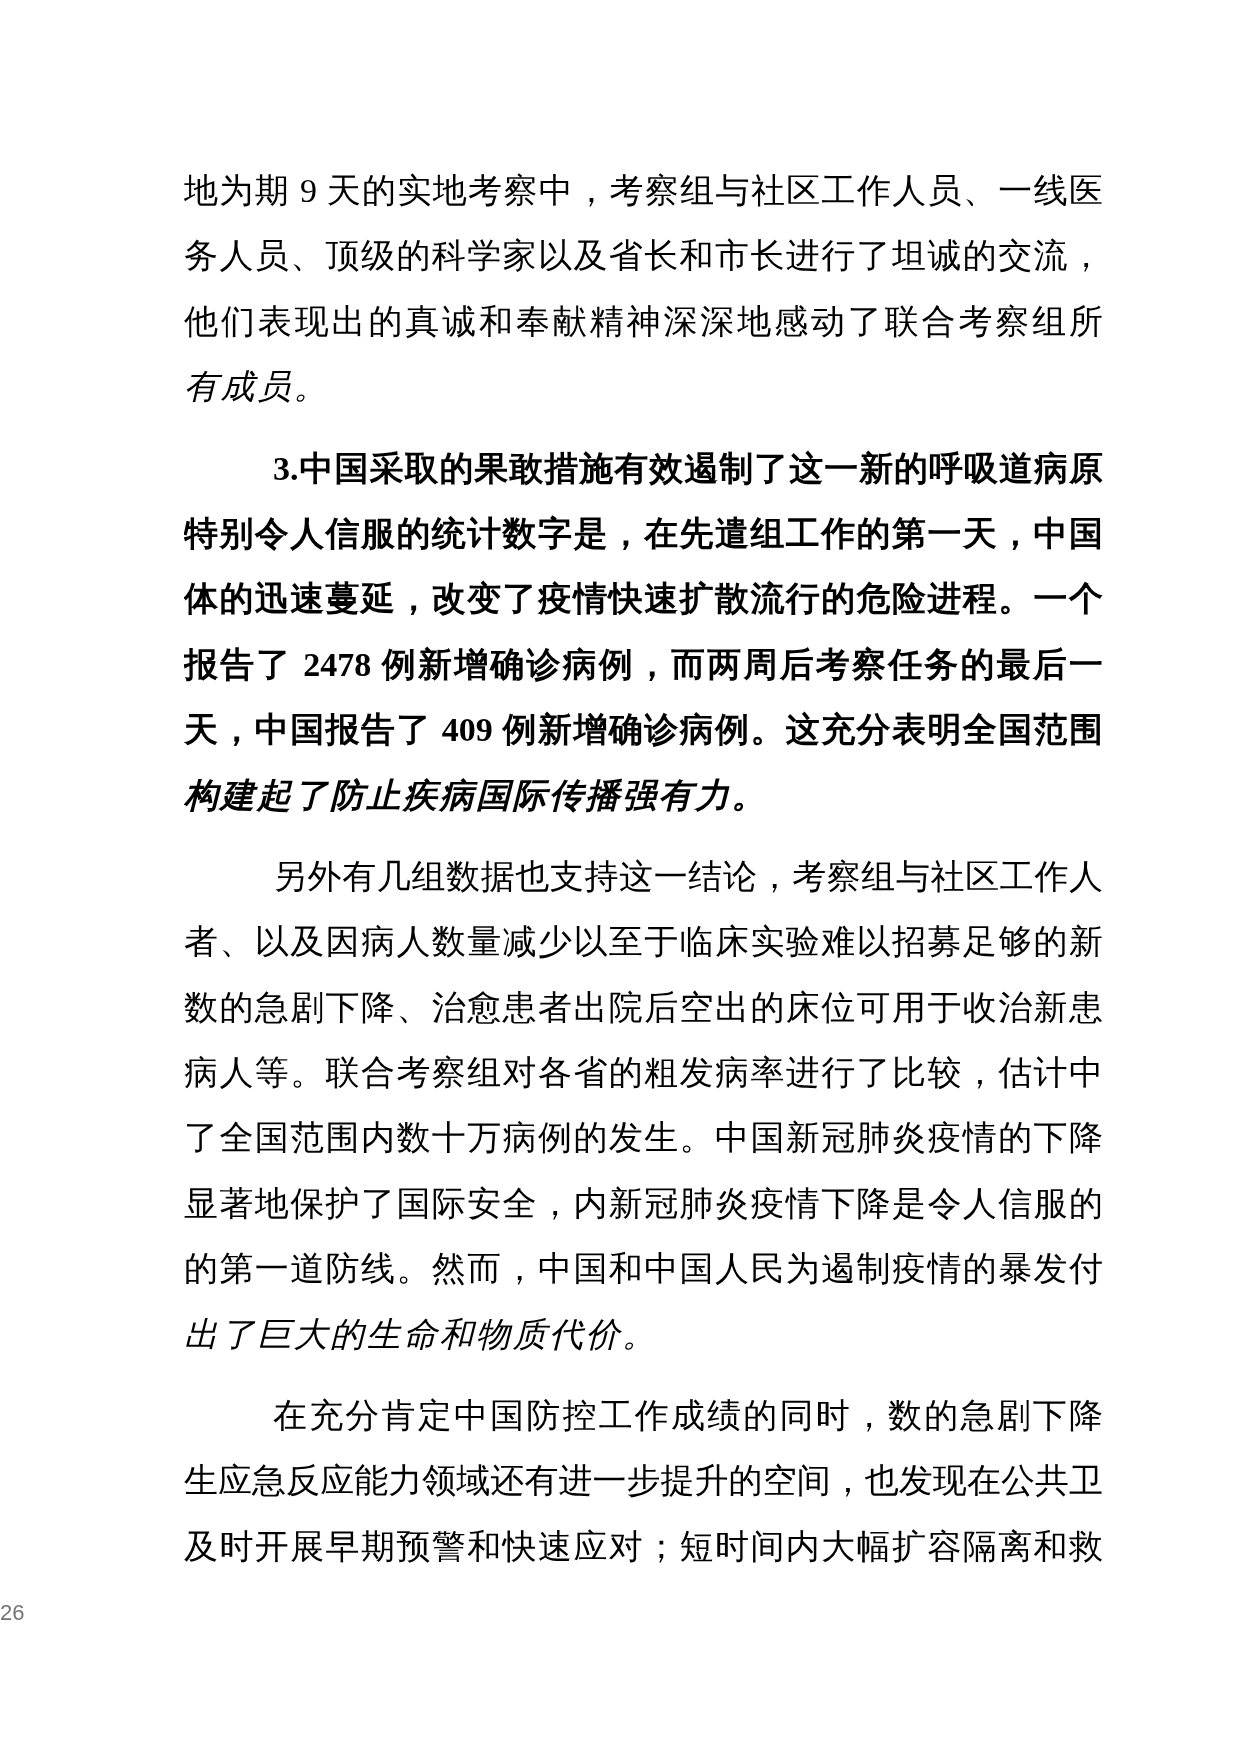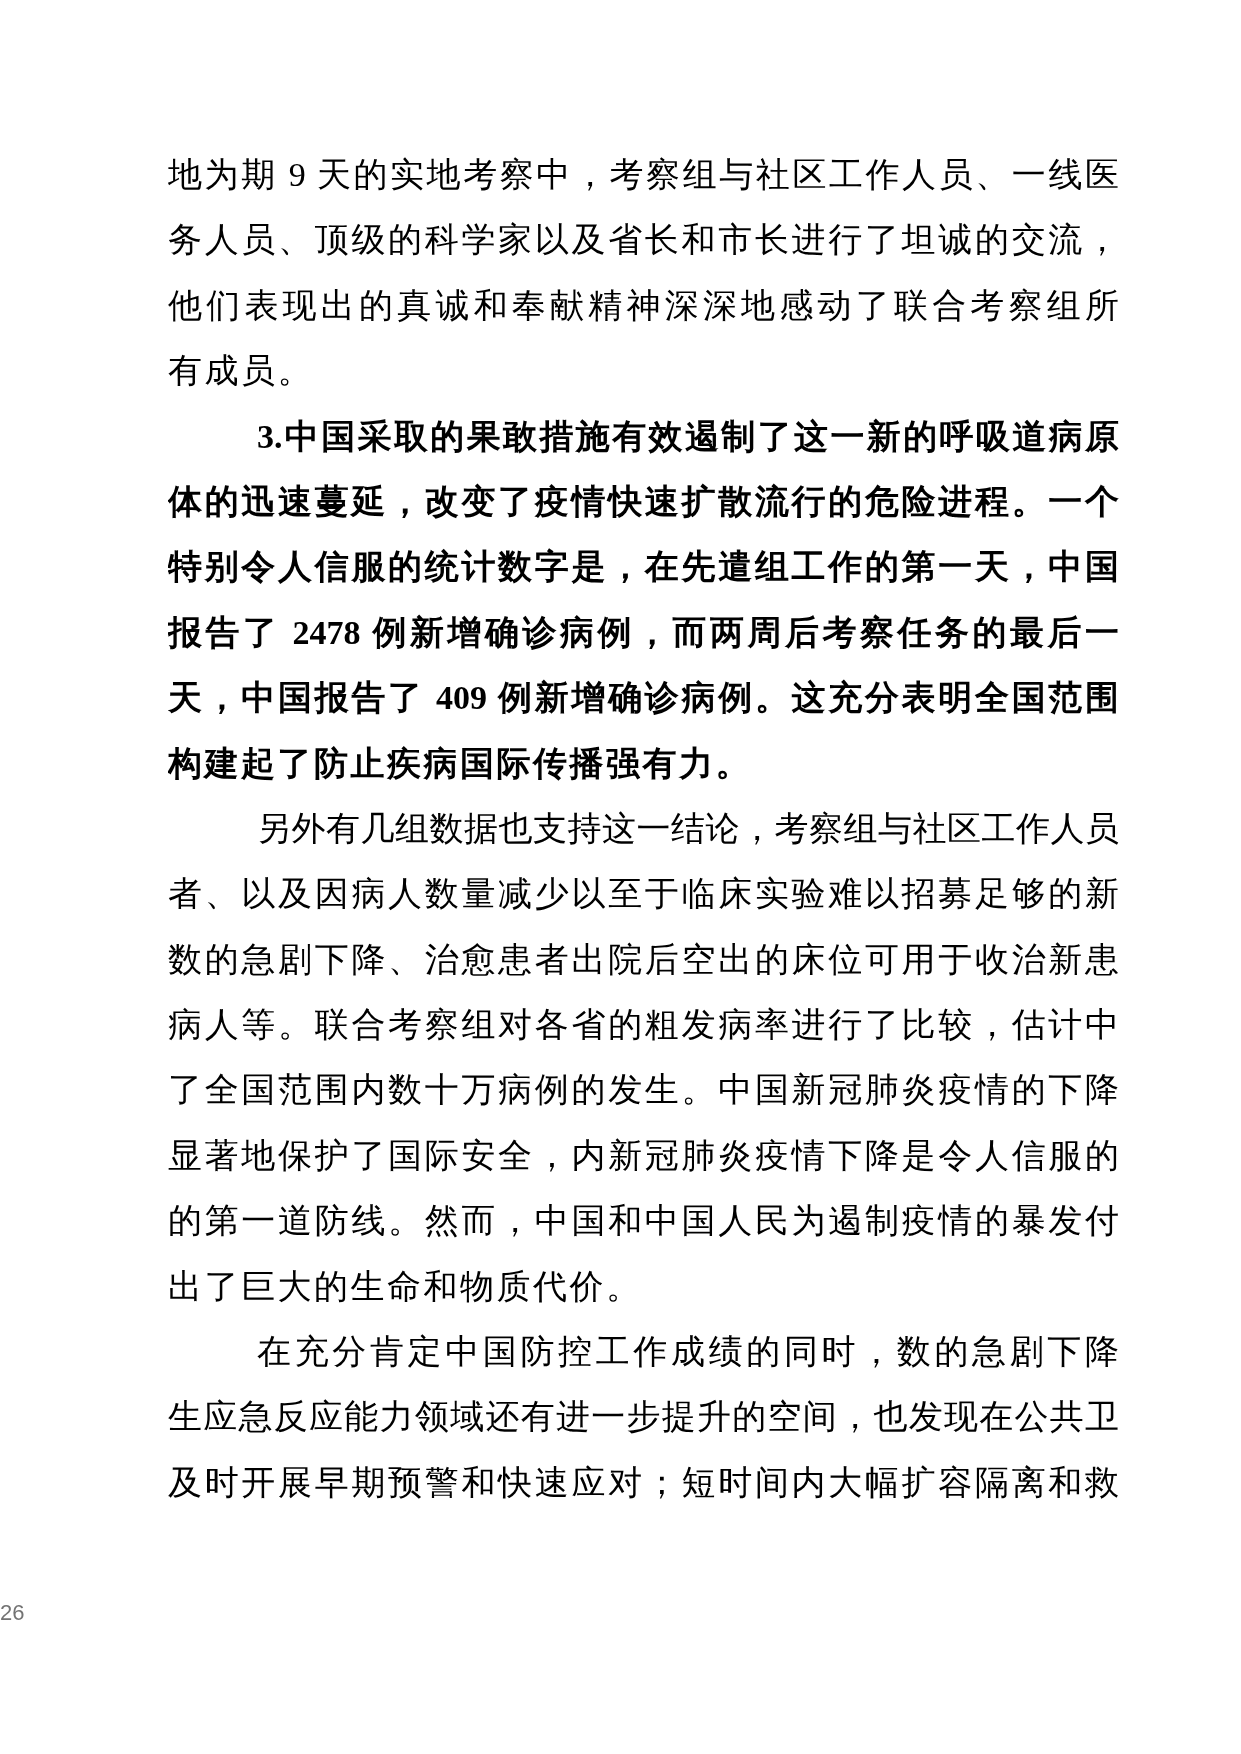--- a/index.html
+++ b/index.html
@@ -16,38 +16,39 @@
     font-family: "Liberation Serif", "DejaVu Serif", serif;
     overflow: hidden;
   }
   .text-block {
     position: absolute;
     left: 168px;
     top: 142px;
     width: 951px;
   }
   .para {
-    margin: 0;
+    margin: 16px;
     padding: 0;
   }
   .line {
     font-size: 34px;
     line-height: 65.4px;
     height: 65.4px;
     overflow: hidden;
     text-align: justify;
     text-align-last: justify;
     text-justify: inter-character;
     white-space: normal;
     color: #000000;
   }
   .line.short {
     text-align: center;
     text-align-last: left;
     letter-spacing: 2.5px;
+    font-style: italic;
   }
   .line.indent {
     padding-left: 89px;
   }
   .para.bold .line {
     font-weight: 700;
   }
   .page-number {
     position: absolute;
     top: 1598px;
@@ -68,22 +69,22 @@
 
     <div class="para">
       <div class="line">地为期 9 天的实地考察中，考察组与社区工作人员、一线医</div>
       <div class="line">务人员、顶级的科学家以及省长和市长进行了坦诚的交流，</div>
       <div class="line">他们表现出的真诚和奉献精神深深地感动了联合考察组所</div>
       <div class="line short">有成员。</div>
     </div>
 
     <div class="para bold">
       <div class="line indent">3.中国采取的果敢措施有效遏制了这一新的呼吸道病原</div>
+      <div class="line">特别令人信服的统计数字是，在先遣组工作的第一天，中国</div>
       <div class="line">体的迅速蔓延，改变了疫情快速扩散流行的危险进程。一个</div>
-      <div class="line">特别令人信服的统计数字是，在先遣组工作的第一天，中国</div>
       <div class="line">报告了 2478 例新增确诊病例，而两周后考察任务的最后一</div>
       <div class="line">天，中国报告了 409 例新增确诊病例。这充分表明全国范围</div>
       <div class="line short">构建起了防止疾病国际传播强有力。</div>
     </div>
 
     <div class="para">
       <div class="line indent">另外有几组数据也支持这一结论，考察组与社区工作人员</div>
       <div class="line">者、以及因病人数量减少以至于临床实验难以招募足够的新</div>
       <div class="line">数的急剧下降、治愈患者出院后空出的床位可用于收治新患</div>
       <div class="line">病人等。联合考察组对各省的粗发病率进行了比较，估计中</div>

